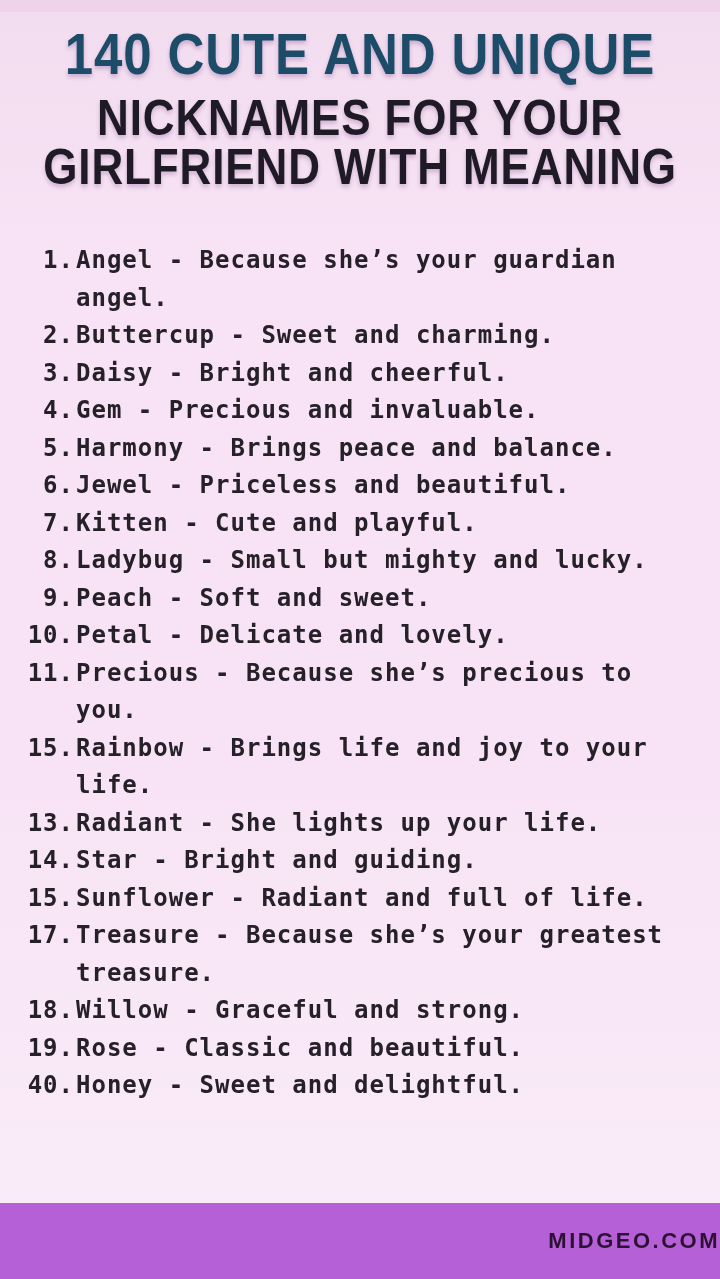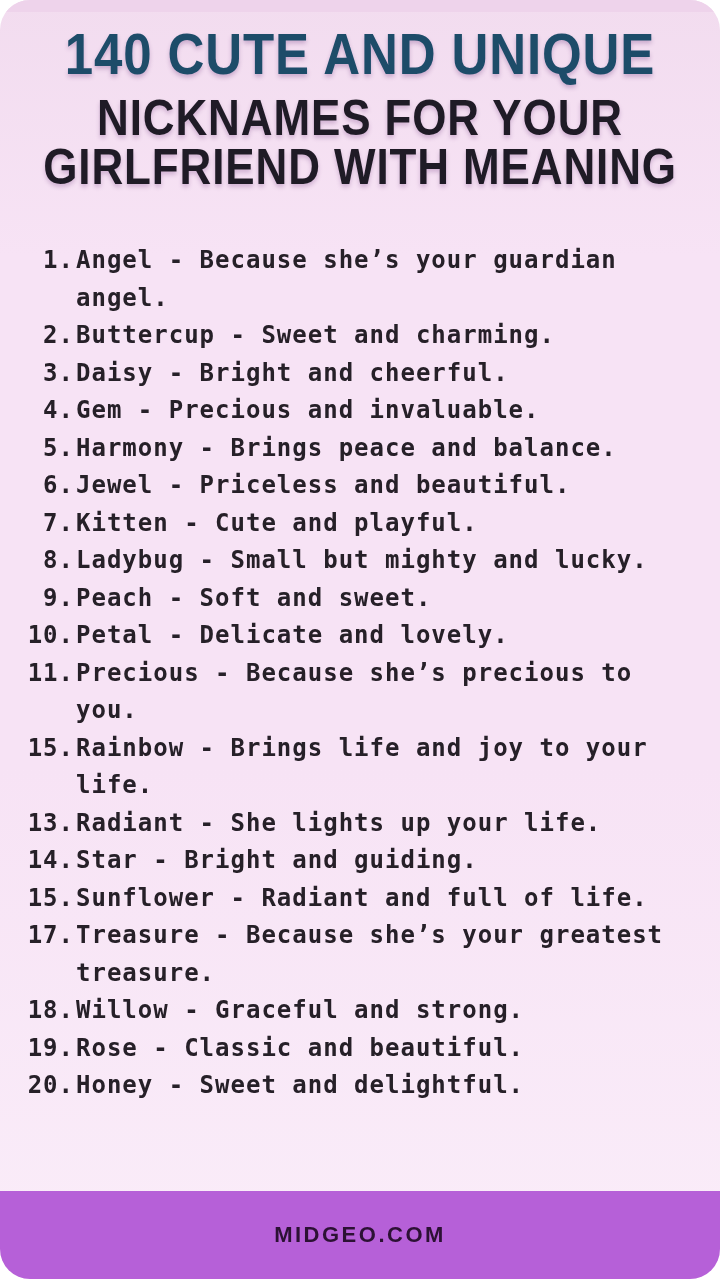--- a/index.html
+++ b/index.html
@@ -6,21 +6,20 @@
   .page{
     position:relative;
     width:720px;height:1279px;
     overflow:hidden;
     background:linear-gradient(180deg,
       var(--bg-top,#f2dcef) 0%,
       var(--bg-mid,#f7e3f5) 20%,
       var(--bg-mid,#f7e3f5) 60%,
       var(--bg-bottom,#faedf9) 100%);
     font-family:"Liberation Sans", sans-serif;
-    border-radius:30px;
   }
   .top-strip{
     position:absolute;top:0;left:0;width:100%;height:12px;
     background:var(--strip,#eed3eb);
   }
   header{
     padding-top:22px;
     text-align:center;
   }
   .t1{
@@ -60,23 +59,23 @@
   }
   .item{
     display:grid;
     grid-template-columns:48px 600px;
     column-gap:2px;
   }
   .num{text-align:right;}
   .txt{word-spacing:0;}
   footer{
     position:absolute;left:0;bottom:0;
-    width:100%;height:88px;
+    width:100%;height:76px;
     background:var(--footer,#b660d8);
-    display:flex;align-items:center;justify-content:center;
+    display:flex;align-items:center;justify-content:flex-end;
   }
   .site{
     font-size:22px;
     font-weight:700;
     letter-spacing:2.5px;
     color:var(--footer-ink,#2c1134);
   }
 </style>
 </head>
 <body>
@@ -178,21 +177,21 @@
       <span class="num">18.</span>
       <span class="txt">Willow - Graceful and strong.</span>
     </li>
 
     <li class="item">
       <span class="num">19.</span>
       <span class="txt">Rose - Classic and beautiful.</span>
     </li>
 
     <li class="item">
-      <span class="num">20.</span>
+      <span class="num">40.</span>
       <span class="txt">Honey - Sweet and delightful.</span>
     </li>
   </ol>
 
   <footer>
     <div class="site">MIDGEO.COM</div>
   </footer>
 </div>
 
 </body></html>

